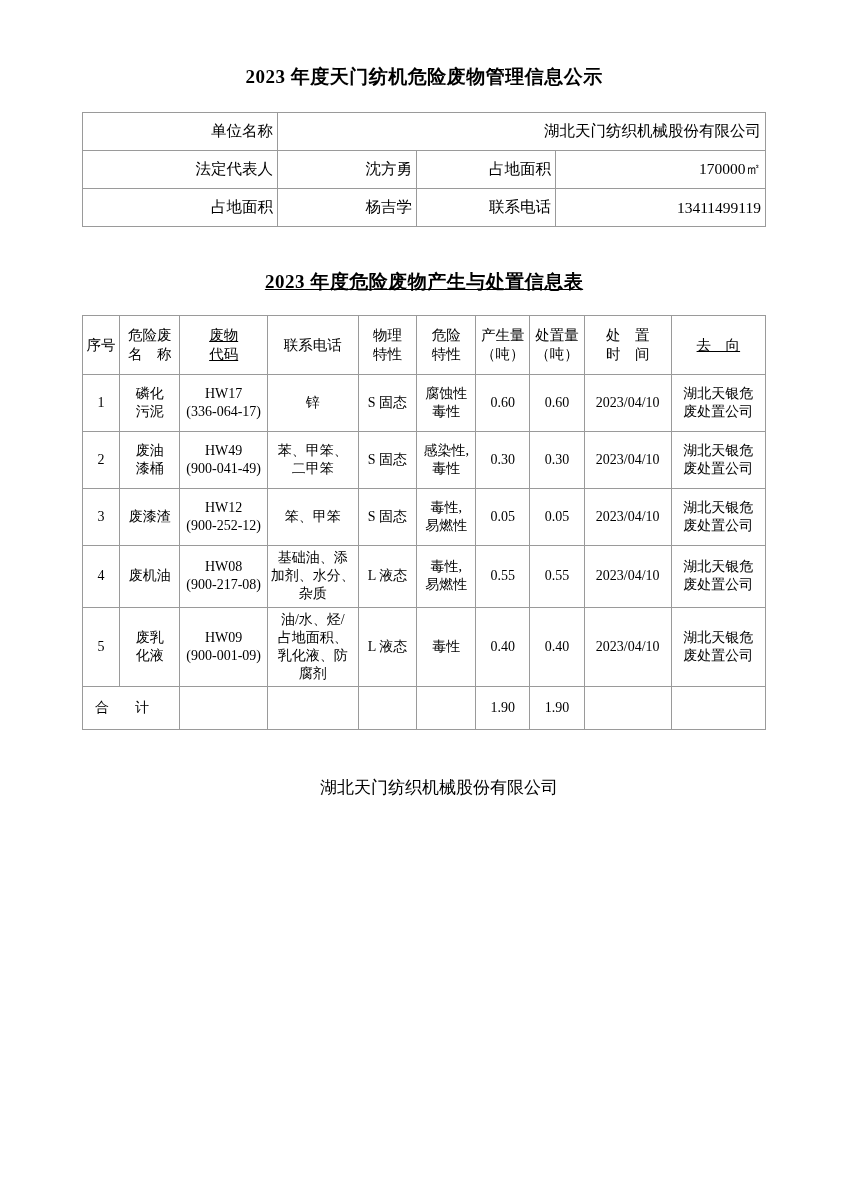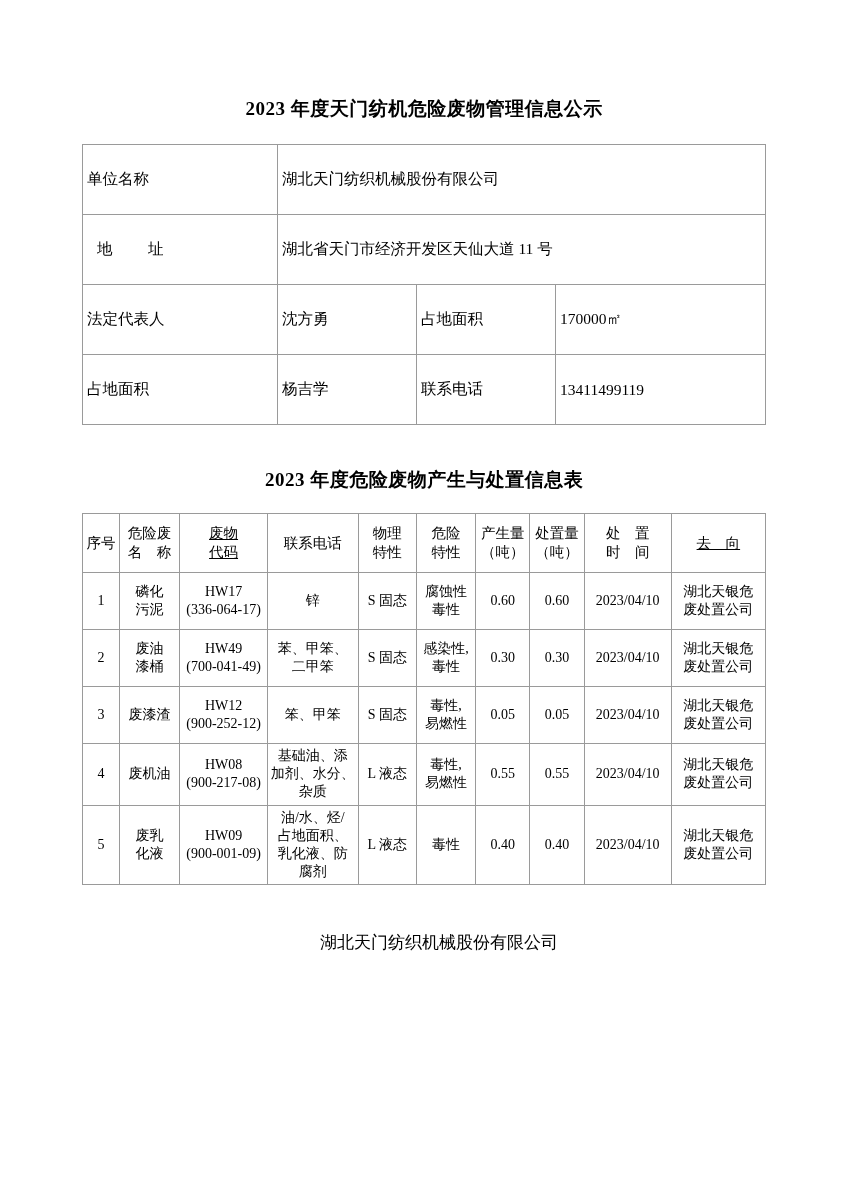--- a/index.html
+++ b/index.html
@@ -18,45 +18,46 @@
   .page {
     position: relative;
     width: 848px;
     height: 1200px;
     padding: 0;
   }
   .title1 {
     text-align: center;
     font-size: 19px;
     font-weight: bold;
-    margin-top: 96px;
+    margin-top: 64px;
     letter-spacing: 0.5px;
   }
   .title2 {
     text-align: center;
     font-size: 19px;
     font-weight: bold;
     margin-top: 42px;
     letter-spacing: 0.5px;
+    text-decoration: underline;
   }
   table {
     border-collapse: collapse;
     margin: 0 auto;
   }
   .info-table {
     width: 684px;
     margin-top: 22px;
   }
   .info-table td {
     border: 1px solid #9a9a9a;
     height: 37px;
     font-size: 15.5px;
-    text-align: left;
+    text-align: right;
     vertical-align: middle;
-    padding: 16px 4px;
+    padding: 0 4px;
   }
   .lbl {
     width: 186px;
   }
   .spread {
     letter-spacing: 10px;
     text-indent: 10px;
   }
   .waste-table {
     width: 684px;
@@ -116,24 +117,20 @@
 
 <div class="page">
 
   <div class="title1">2023 年度天门纺机危险废物管理信息公示</div>
 
   <table class="info-table">
     <tbody>
       <tr>
         <td class="lbl">单位名称</td>
         <td colspan="3">湖北天门纺织机械股份有限公司</td>
-      </tr>
-      <tr>
-        <td class="lbl spread">地　址</td>
-        <td colspan="3">湖北省天门市经济开发区天仙大道 11 号</td>
       </tr>
       <tr>
         <td class="lbl">法定代表人</td>
         <td style="width:130px">沈方勇</td>
         <td style="width:130px">占地面积</td>
         <td>170000㎡</td>
       </tr>
       <tr>
         <td class="lbl">占地面积</td>
         <td>杨吉学</td>
@@ -182,21 +179,21 @@
         <td style="white-space:pre-line">0.60</td>
         <td style="white-space:pre-line">2023/04/10</td>
         <td style="white-space:pre-line">湖北天银危
 废处置公司</td>
       </tr>
       <tr>
         <td style="white-space:pre-line">2</td>
         <td style="white-space:pre-line">废油
 漆桶</td>
         <td style="white-space:pre-line">HW49
-(700-041-49)</td>
+(900-041-49)</td>
         <td style="white-space:pre-line">苯、甲笨、
 二甲笨</td>
         <td style="white-space:pre-line">S 固态</td>
         <td style="white-space:pre-line">感染性,
 毒性</td>
         <td style="white-space:pre-line">0.30</td>
         <td style="white-space:pre-line">0.30</td>
         <td style="white-space:pre-line">2023/04/10</td>
         <td style="white-space:pre-line">湖北天银危
 废处置公司</td>
@@ -244,20 +241,31 @@
 乳化液、防
 腐剂</td>
         <td style="white-space:pre-line">L 液态</td>
         <td style="white-space:pre-line">毒性</td>
         <td style="white-space:pre-line">0.40</td>
         <td style="white-space:pre-line">0.40</td>
         <td style="white-space:pre-line">2023/04/10</td>
         <td style="white-space:pre-line">湖北天银危
 废处置公司</td>
       </tr>
+      <tr class="total-row">
+        <td colspan="2" class="total-label">合　计</td>
+        <td></td>
+        <td></td>
+        <td></td>
+        <td></td>
+        <td>1.90</td>
+        <td>1.90</td>
+        <td></td>
+        <td></td>
+      </tr>
     </tbody>
   </table>
 
   <div class="sign">
     <div class="line1">湖北天门纺织机械股份有限公司</div>
   </div>
 
 </div>
 
 </body></html>

